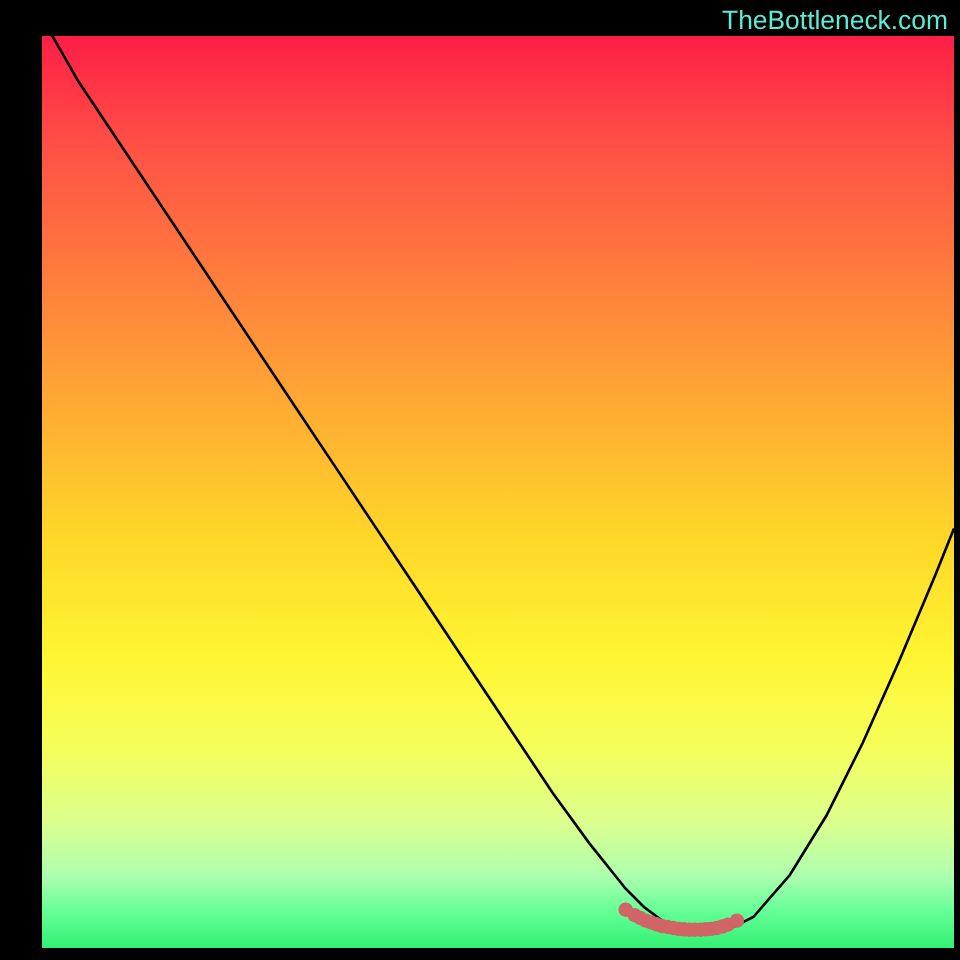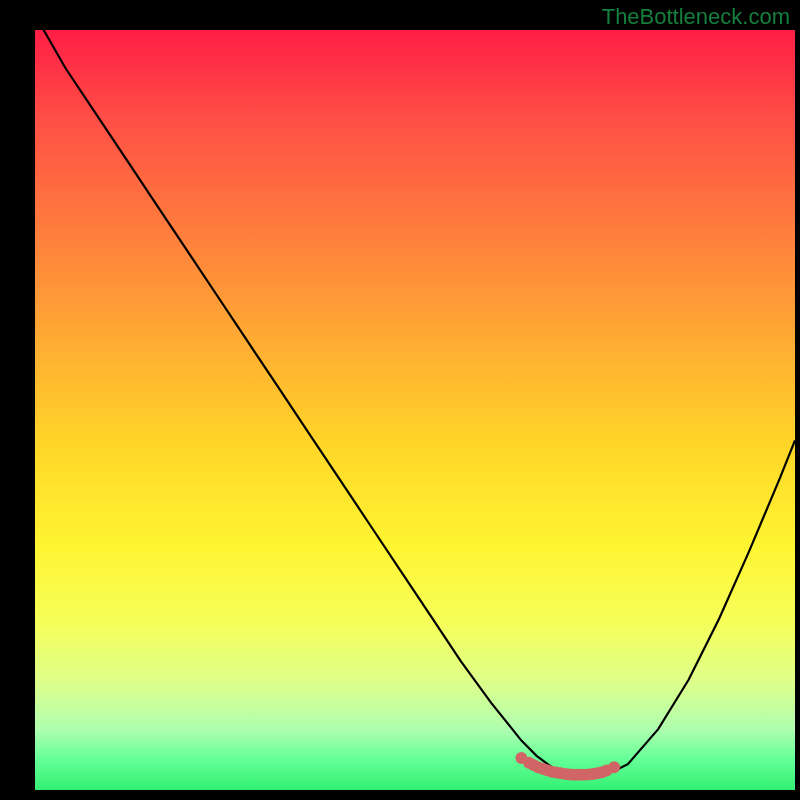--- a/index.html
+++ b/index.html
@@ -8,21 +8,21 @@
     background: #000;
     width: 800px;
     height: 800px;
     overflow: hidden;
     position: relative;
   }
   .watermark {
     position: absolute;
     top: 4px;
     right: 10px;
-    color: #15803d;
+    color: #5eead4;
     font-family: Arial, Helvetica, sans-serif;
     font-size: 22px;
     font-weight: 500;
     z-index: 10;
   }
   .plot-area {
     position: absolute;
     left: 35px;
     top: 30px;
     width: 760px;

